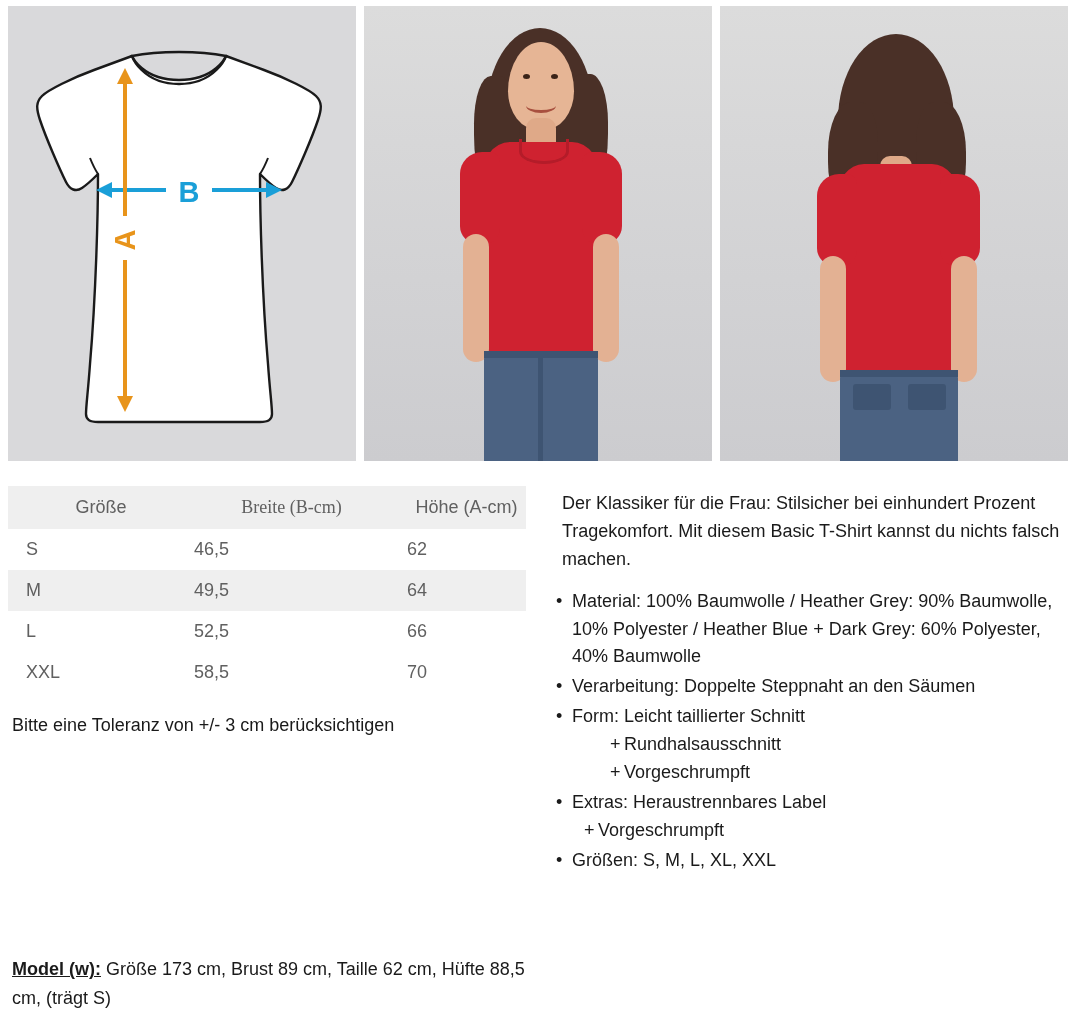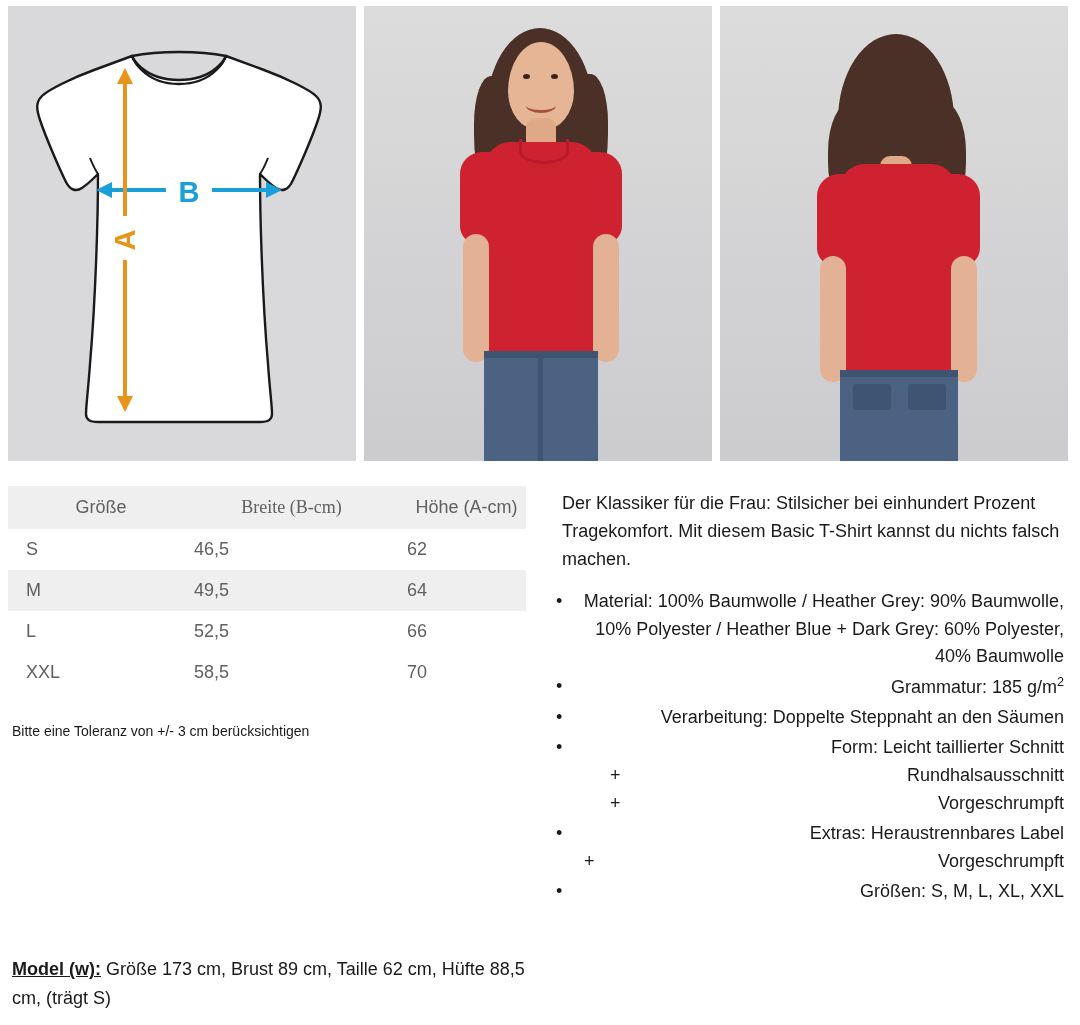--- a/index.html
+++ b/index.html
@@ -138,22 +138,22 @@
   table.size-table td {
     padding: 10px 0 10px 18px;
     color: #606060;
   }
   table.size-table tr.odd td { background: #efefef; }
   table.size-table tr.even td { background: #ffffff; }
   table.size-table .col-size { width: 150px; }
   table.size-table .col-w { width: 195px; font-family: Liberation Serif, serif; }
 
   .tolerance {
-    margin-top: 30px;
-    font-size: 14px;
+    margin-top: 22px;
+    font-size: 18px;
     color: #1a1a1a;
     padding-left: 4px;
   }
 
   .desc {
     font-size: 18px;
     line-height: 1.55;
     color: #1a1a1a;
     margin: 0 0 14px 8px;
   }
@@ -162,21 +162,20 @@
     margin: 0;
     padding: 0;
     font-size: 18px;
     line-height: 1.55;
     color: #1a1a1a;
   }
   ul.features > li {
     position: relative;
     padding-left: 18px;
     margin-bottom: 2px;
-    text-align: right;
   }
   ul.features > li:before {
     content: "\2022";
     position: absolute;
     left: 2px;
     top: 0;
   }
   .sub {
     padding-left: 52px;
     position: relative;
@@ -335,21 +334,20 @@
     </table>
 
     <div class="tolerance">Bitte eine Toleranz von +/- 3 cm berücksichtigen</div>
   </div>
 
   <div class="right-col">
     <p class="desc">Der Klassiker für die Frau: Stilsicher bei einhundert Prozent Tragekomfort. Mit diesem Basic T-Shirt kannst du nichts falsch machen.</p>
 
     <ul class="features">
       <li>Material: 100% Baumwolle / Heather Grey: 90% Baumwolle, 10%  Polyester / Heather Blue + Dark Grey: 60% Polyester, 40% Baumwolle</li>
-      <li><span>Grammatur: 185 g/m</span><sup>2</sup></li>
       <li>Verarbeitung: Doppelte Steppnaht an den Säumen</li>
       <li>
         <span>Form: Leicht taillierter Schnitt</span>
         <div class="sub">Rundhalsausschnitt</div>
         <div class="sub">Vorgeschrumpft</div>
       </li>
       <li>
         <span>Extras: Heraustrennbares Label</span>
         <div class="sub2">Vorgeschrumpft</div>
       </li>

